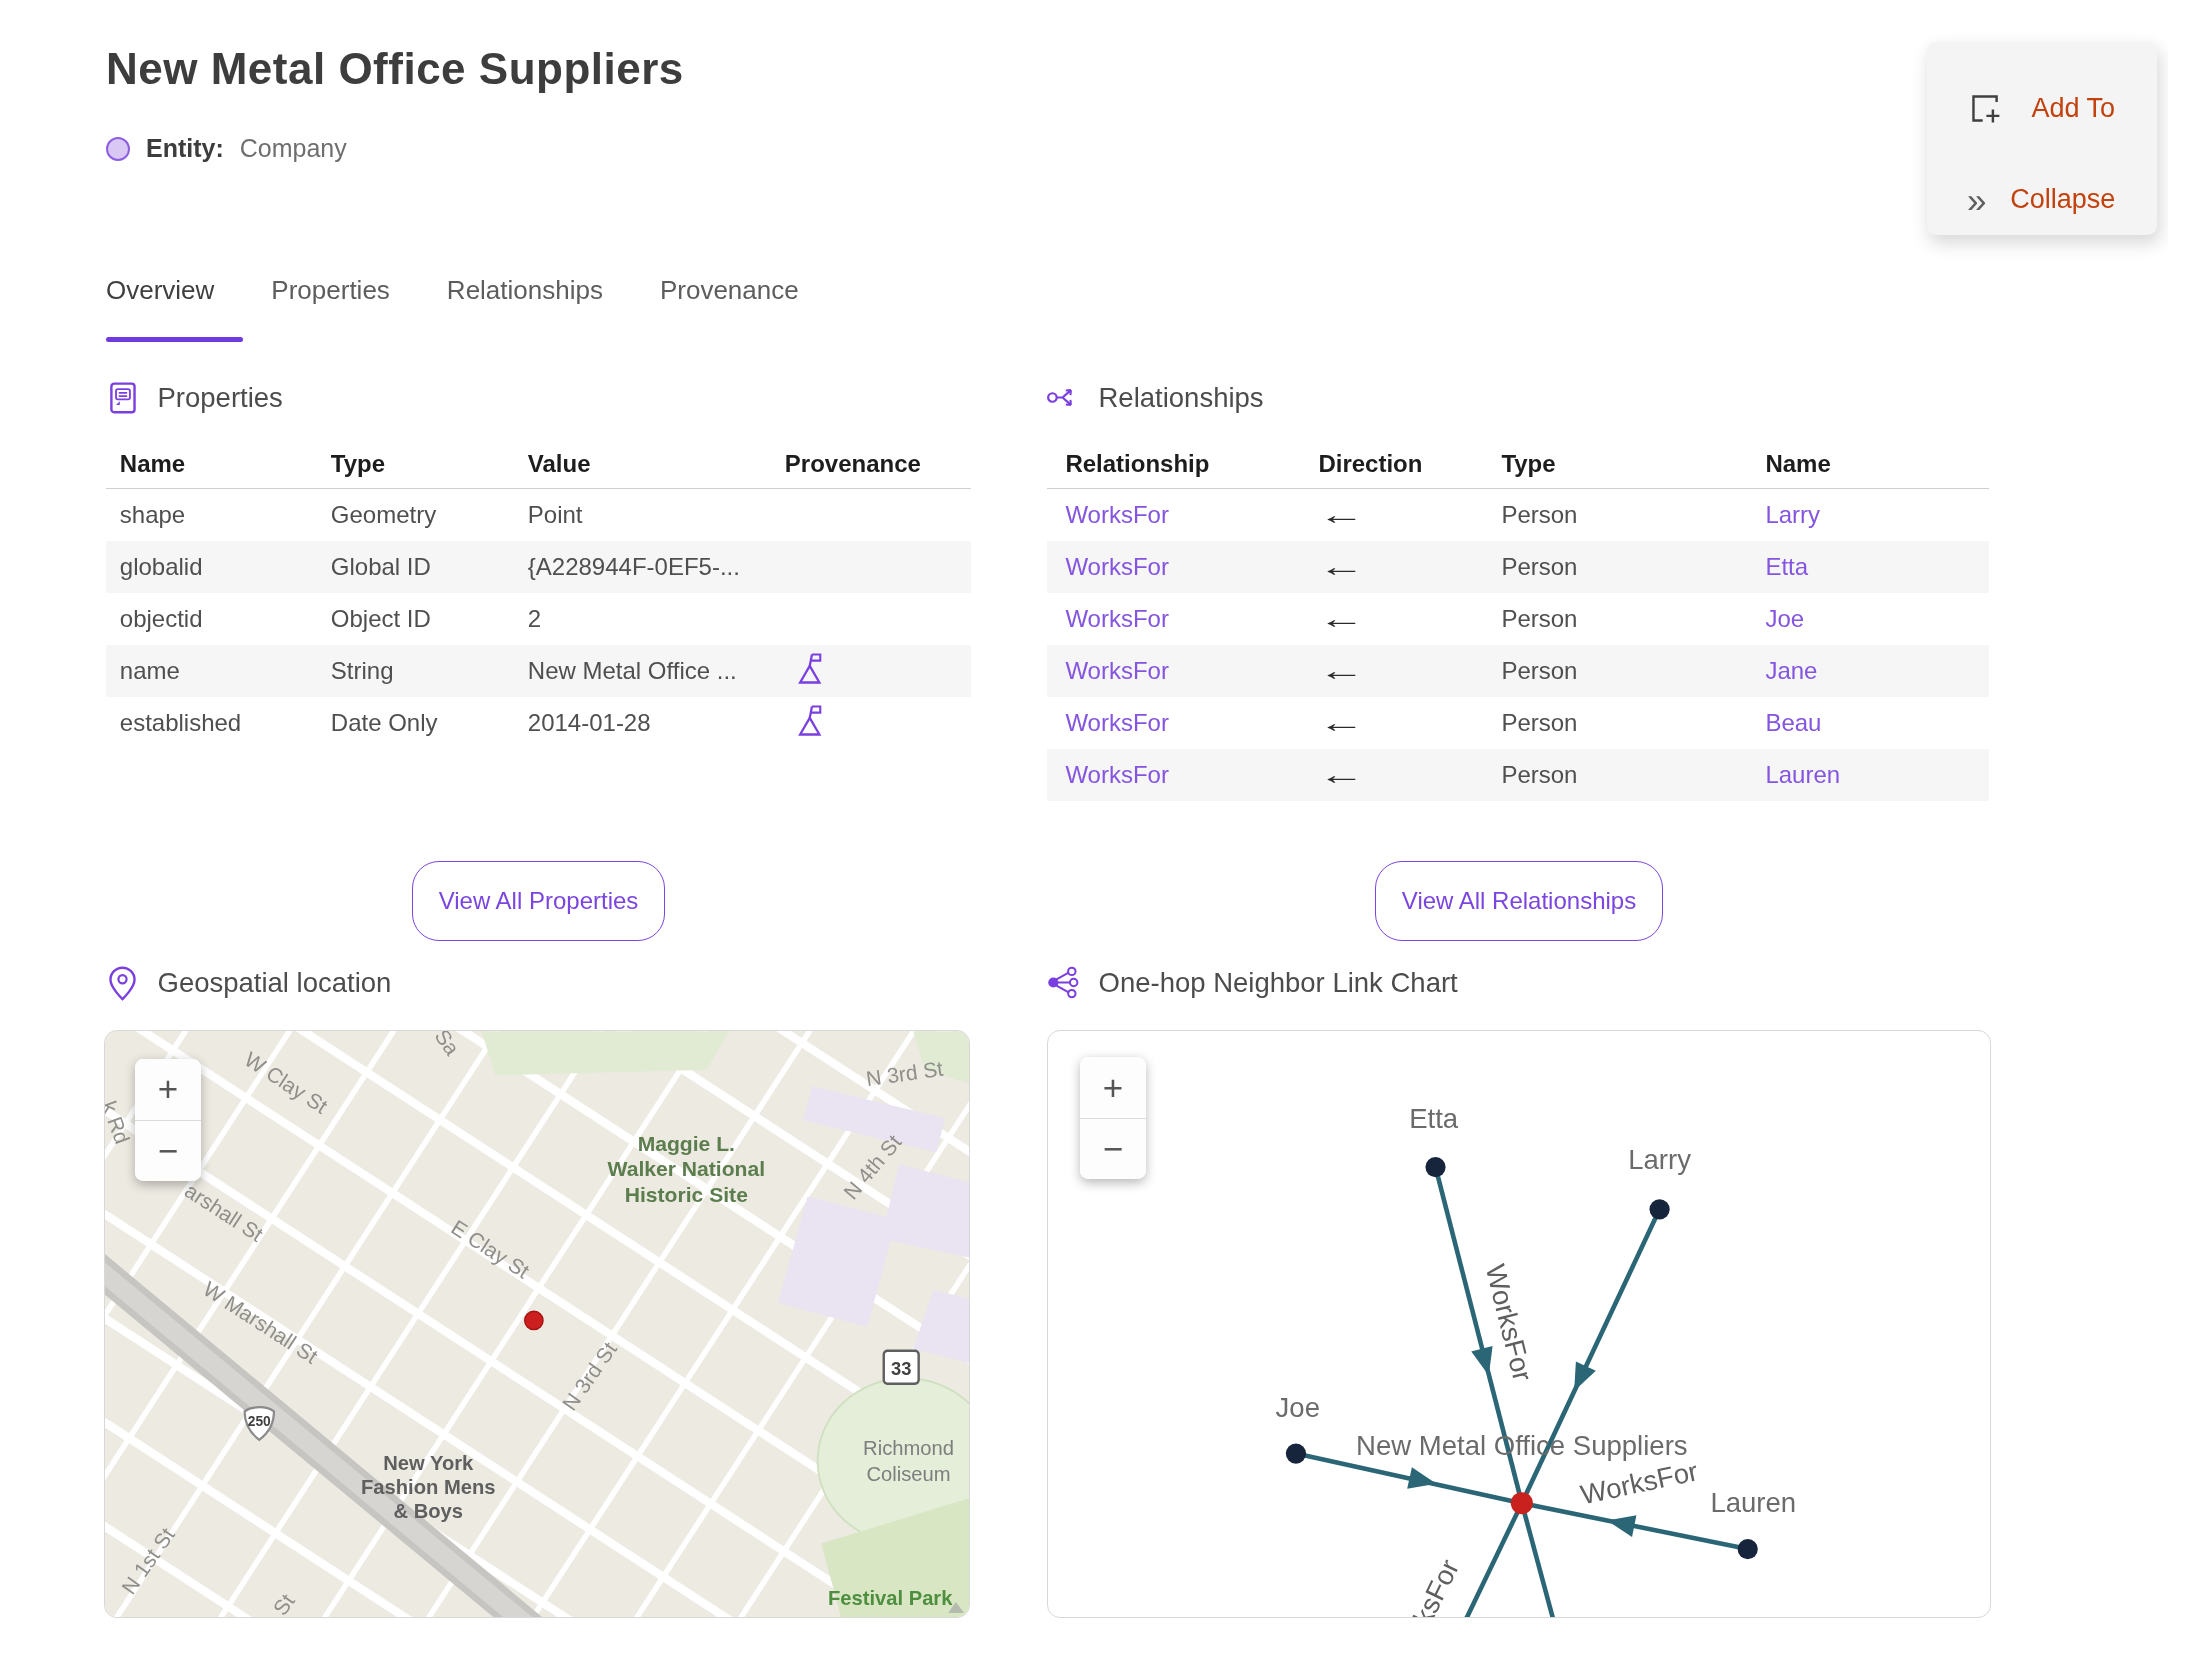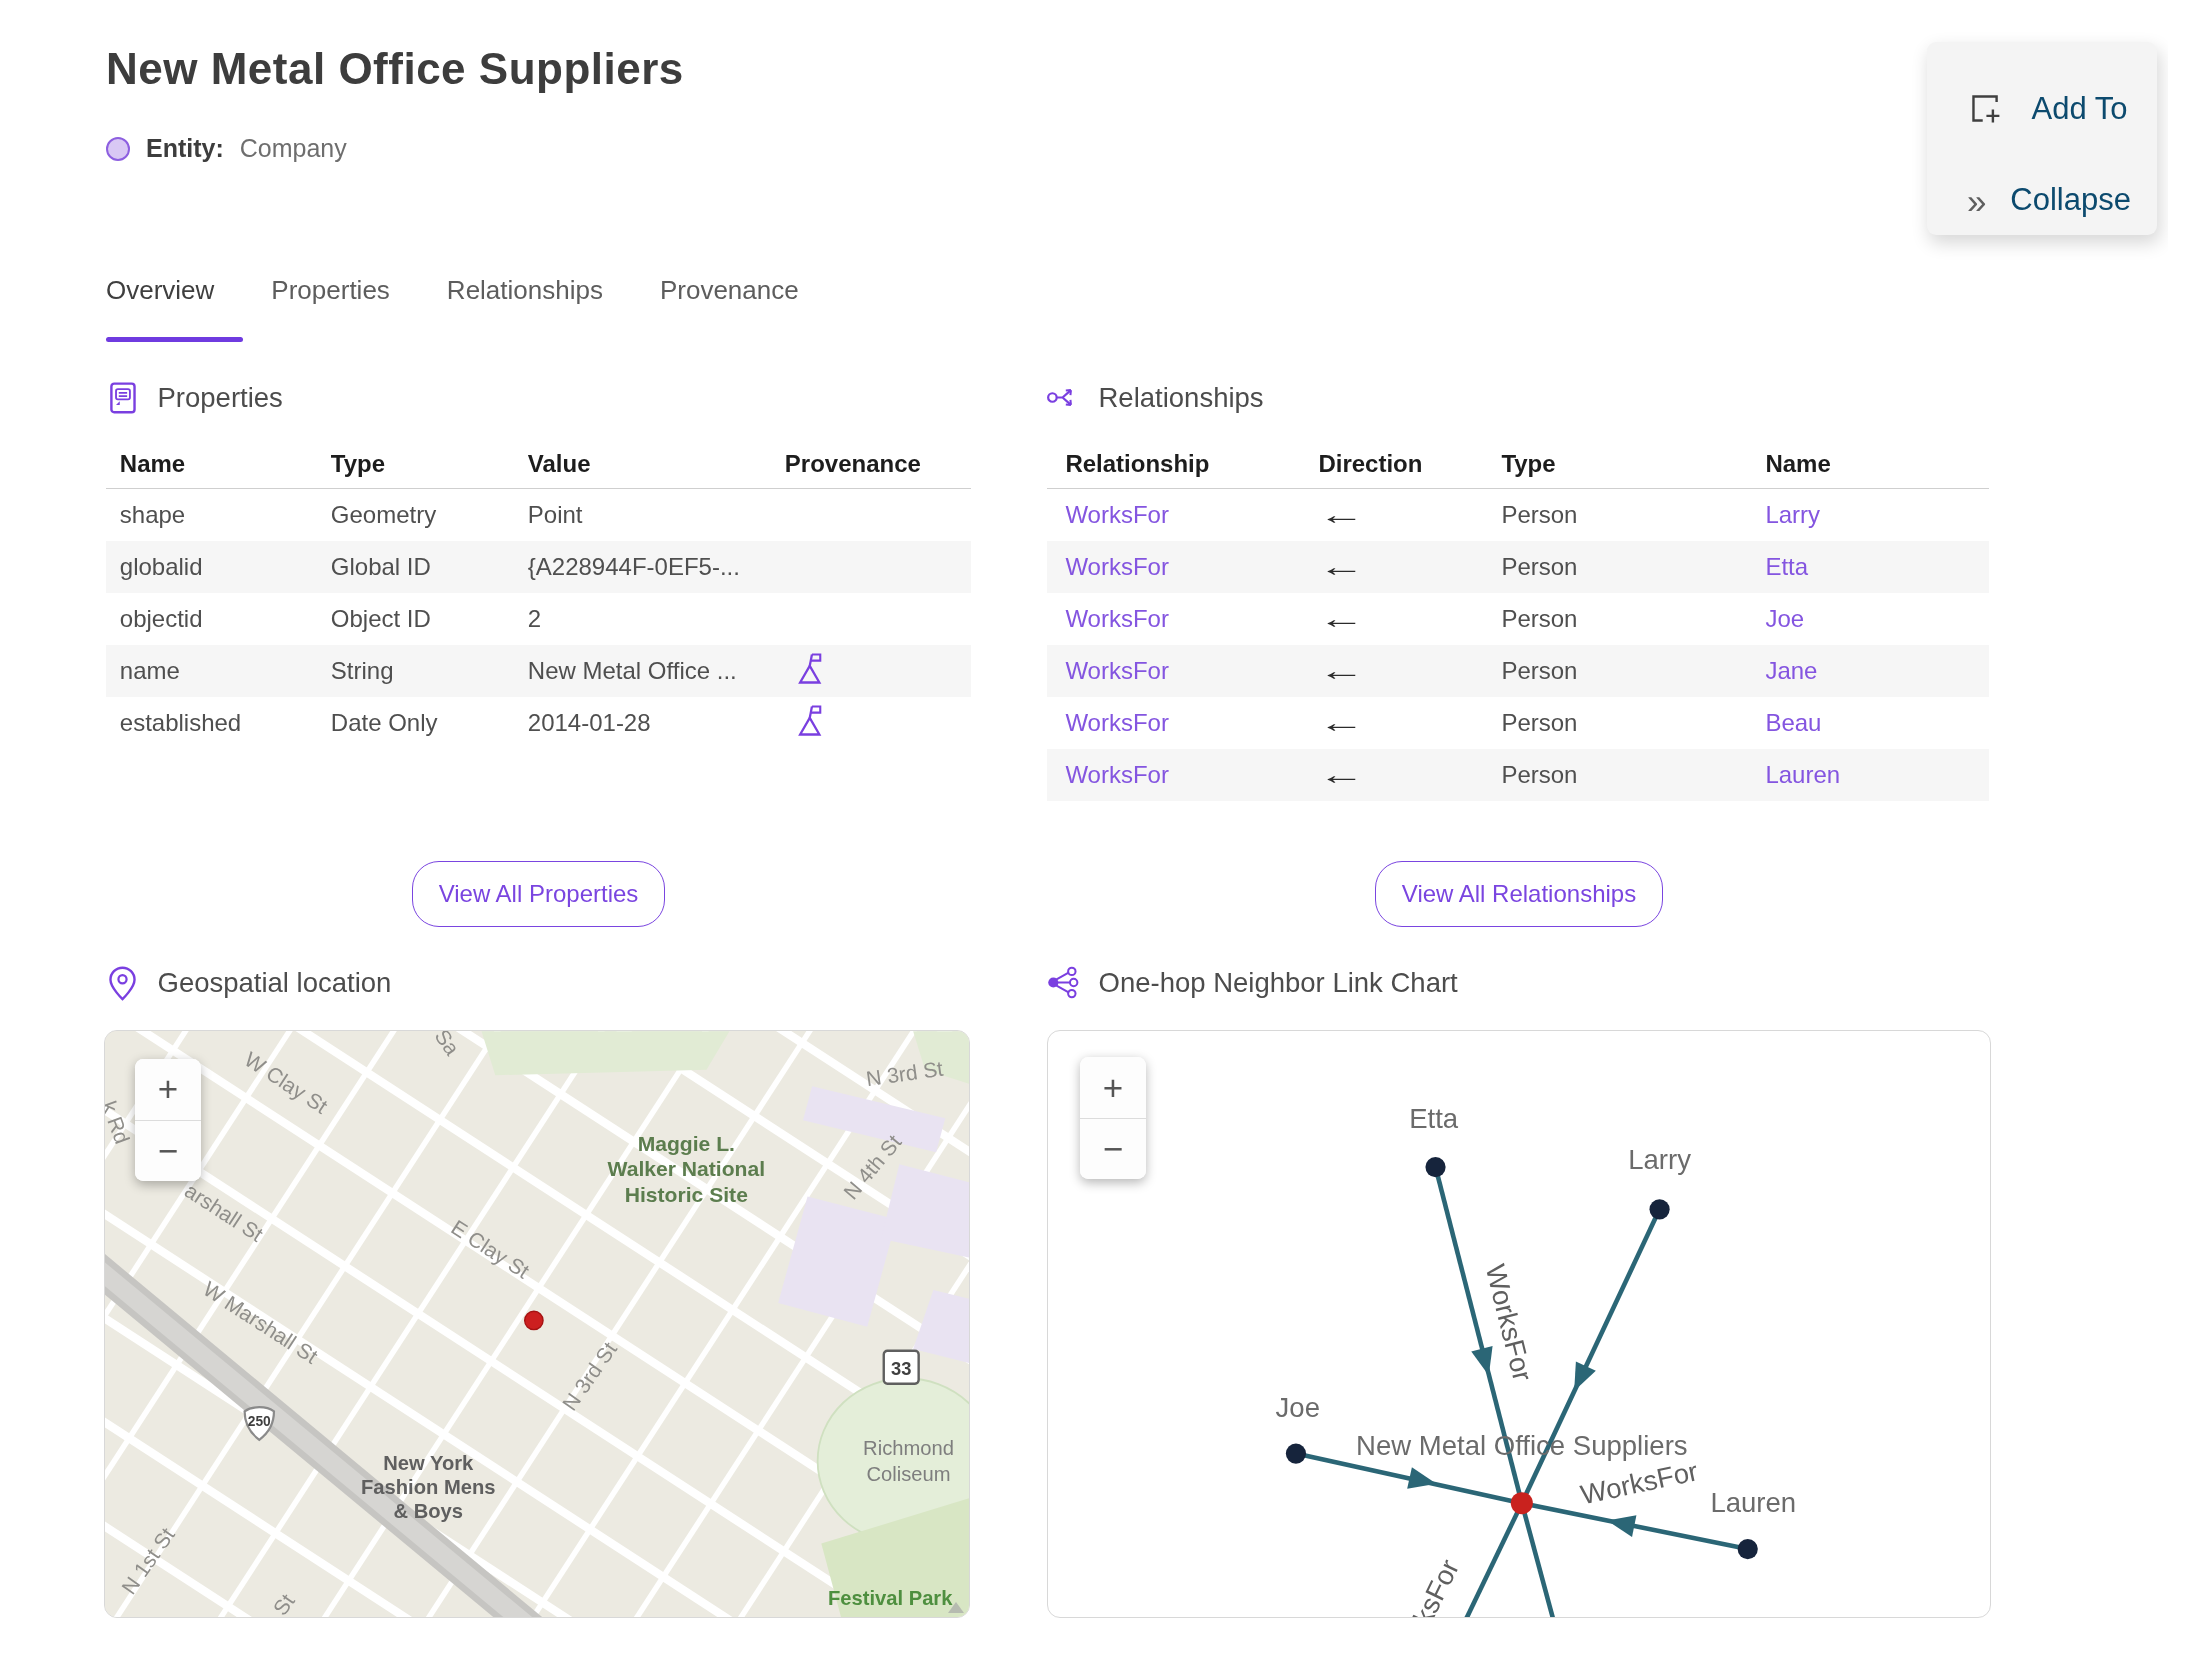--- a/index.html
+++ b/index.html
@@ -10,21 +10,21 @@
 
   .entity-row { position:absolute; left:106px; top:134px; display:flex; align-items:center; gap:16px; }
   .entity-dot { width:24px; height:24px; border-radius:50%; background:#d9c8f4; border:2.8px solid #8d5fe0; }
   .entity-label { font-size:25px; font-weight:700; color:#3d3d3d; }
   .entity-type { font-size:25px; color:#6e6e6e; }
 
   .action-card { position:absolute; left:1927px; top:42px; width:230px; height:193px; background:#f4f4f4; border-radius:9.2px; box-shadow:2.8px 7.3px 18.4px rgba(0,0,0,0.16); }
   .action-item { position:absolute; left:40px; display:flex; align-items:center; gap:27.5px; cursor:pointer; }
   .action-item.add-to { top:48px; }
   .action-item.collapse { top:140px; }
-  .action-label { font-size:31px; color:#0c4a6e; }
+  .action-label { font-size:27px; color:#c2410c; }
   .chevrons { font-size:35px; color:#5f5f5f; line-height:35px; letter-spacing:-3.7px; }
 
   .tabs { position:absolute; left:106px; top:275px; display:flex; gap:57px; }
   .tab { font-size:26px; color:#5d5d5d; padding-bottom:36px; position:relative; cursor:pointer; }
   .tab.active { color:#3f3f3f; }
   .tab.active::after { content:""; position:absolute; left:0; width:calc(100% + 29px); height:5.5px; bottom:0; background:#6f3be0; border-radius:2.8px; }
 
   .sec-header { position:absolute; display:flex; align-items:center; gap:16.5px; }
   .sec-header .sec-title { font-size:27.5px; color:#4c4c4c; }
   .sh-props { left:104px; top:379px; }
@@ -41,21 +41,21 @@
   .thead { height:50px; border-bottom:1.8px solid #cfcfcf; }
   .thead span { font-size:24px; font-weight:700; color:#1d1d1d; }
   .tcell { font-size:24px; color:#4f4f4f; white-space:nowrap; overflow:hidden; }
   .tbody .trow:nth-child(even) { background:#f6f6f6; }
   .plink { color:#8455e0; cursor:pointer; }
   .dir-arrow { display:inline-block; font-size:27.5px; color:#2b2b2b; transform:scaleX(1.7); transform-origin:left center; }
 
   .btn-wrap { position:absolute; top:861px; text-align:center; }
   .btn-wrap.left { left:106px; width:865px; }
   .btn-wrap.right { left:1047px; width:944px; }
-  .pill-btn { display:inline-block; border:1.8px solid #7a45e0; color:#7a45e0; background:#fff; border-radius:27px; font-size:24px; padding:18px 26px; cursor:pointer; }
+  .pill-btn { display:inline-block; border:1.8px solid #7a45e0; color:#7a45e0; background:#fff; border-radius:27px; font-size:24px; padding:25px 26px; cursor:pointer; }
 
   .panel { position:absolute; top:1030px; height:588px; border:1.8px solid #d8d8d8; border-radius:13px; overflow:hidden; }
   .map-panel { left:104px; width:866px; background:#eceae1; }
   .chart-panel { left:1047px; width:944px; background:#ffffff; }
 
   .zoom-card { position:absolute; left:30px; top:27.5px; width:66px; background:#fdfdfd; border-radius:8.3px; box-shadow:0 3.7px 11px rgba(0,0,0,0.28); overflow:hidden; z-index:5; }
   .zoom-btn { width:66px; height:61px; display:flex; align-items:center; justify-content:center; font-size:35px; color:#555; cursor:pointer; background:#fdfdfd; }
   .zoom-btn + .zoom-btn { border-top:0.9px solid #dcdcdc; }
 
   .attrib-toggle { position:absolute; right:5.5px; bottom:3.7px; width:0; height:0; border-left:8.3px solid transparent; border-right:8.3px solid transparent; border-bottom:11px solid #a8a8a8; opacity:0.7; }

